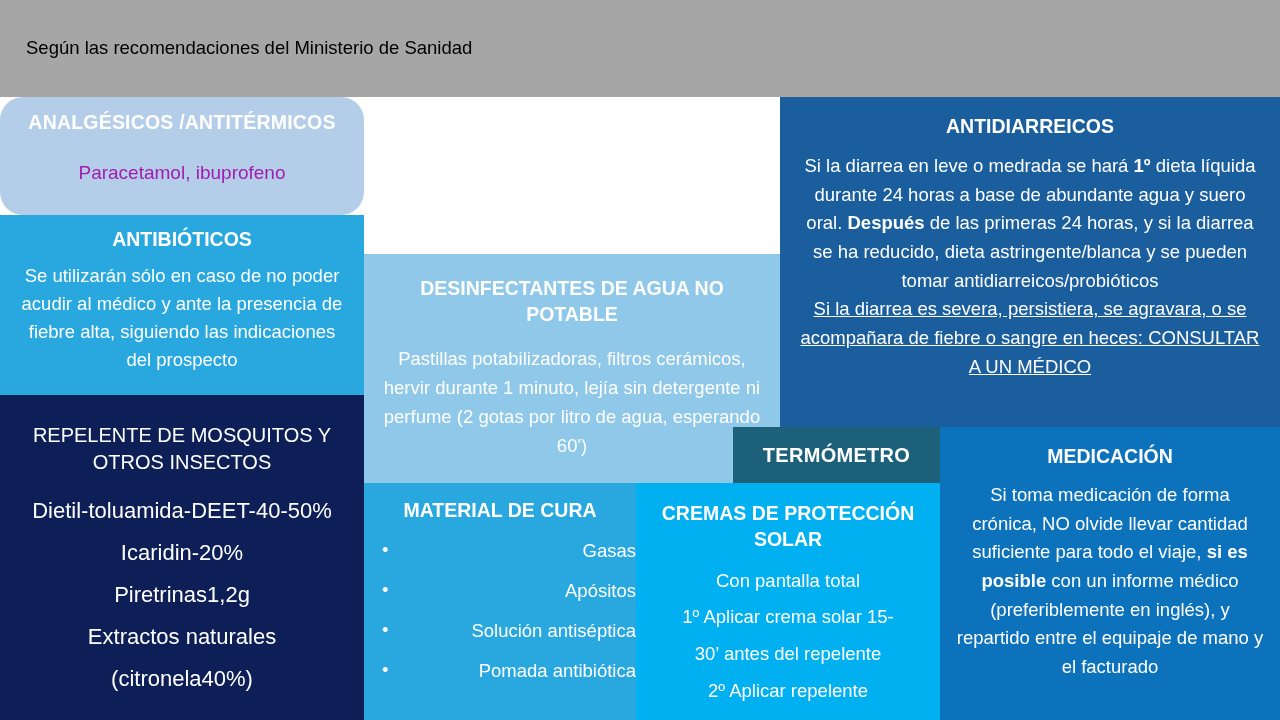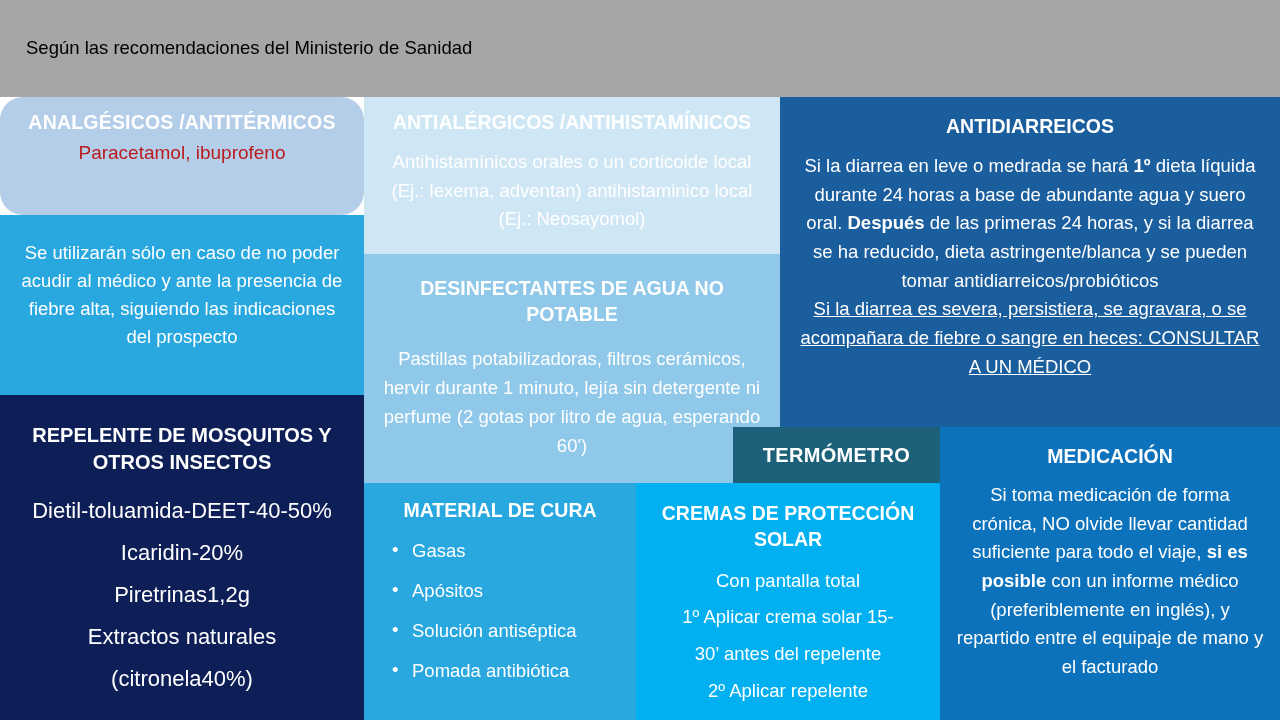--- a/index.html
+++ b/index.html
@@ -52,40 +52,40 @@
   #analgesicos {
     left: 0; top: 97px; width: 364px; height: 118px;
     background: #b4cde8;
     padding: 14px 12px 0 12px;
     border-radius: 23px;
   }
   #analgesicos .h {
     font-size: 19.5px; font-weight: bold; letter-spacing: .2px;
   }
   #analgesicos .t {
-    font-size: 19px; margin-top: 8px; color: #b91c1c;
+    font-size: 19px; margin-top: 28px; color: #a21caf;
   }
   #antibioticos {
     left: 0; top: 215px; width: 364px; height: 180px;
     background: #29a8e0;
     padding: 13px 16px 0 16px;
   }
   #antibioticos .h {
     font-size: 19.5px; font-weight: bold;
   }
   #antibioticos .t {
     font-size: 18.5px; line-height: 1.52; margin-top: 11px;
   }
   #repelente {
     left: 0; top: 395px; width: 364px; height: 325px;
     background: #0d1f56;
     padding: 27px 14px 0 14px;
   }
   #repelente .h {
-    font-size: 20px; font-weight: bold; line-height: 1.35;
+    font-size: 20px; font-weight: normal; line-height: 1.35;
   }
   #repelente .list {
     margin-top: 22px;
   }
   #repelente .list div {
     font-size: 22px;
     margin-bottom: 16px;
   }
   
   #antialergicos {
@@ -114,22 +114,23 @@
     left: 364px; top: 483px; width: 272px; height: 237px;
     background: #29a8e0;
     padding: 16px 0 0 0;
     text-align: left;
   }
   #material .h {
     font-size: 19.5px; font-weight: bold; text-align: center;
   }
   #material ul {
     margin: 18px 0 0 0;
-    padding-left: 48px;
+    padding-left: 38px;
     list-style: none;
+    text-align: right;
   }
   #material li {
     font-size: 18.5px;
     margin-bottom: 18px;
     position: relative;
   }
   #material li:before {
     content: "\2022";
     position: absolute;
     left: -20px;
@@ -191,38 +192,35 @@
   <div class="block" id="header">
     <div class="subtitle">Según las recomendaciones del Ministerio de Sanidad</div>
   </div>
 
   <div class="block" id="analgesicos">
     <div class="h">ANALGÉSICOS /ANTITÉRMICOS</div>
     <div class="t">Paracetamol, ibuprofeno</div>
   </div>
 
   <div class="block" id="antibioticos">
+    <div class="h">ANTIBIÓTICOS</div>
     <div class="t">Se utilizarán sólo en caso de no poder acudir al médico y ante la presencia de fiebre alta, siguiendo las indicaciones del prospecto</div>
   </div>
 
   <div class="block" id="repelente">
     <div class="h">REPELENTE DE MOSQUITOS Y OTROS INSECTOS</div>
     <div class="list">
       <div>Dietil-toluamida-DEET-40-50%</div>
       <div>Icaridin-20%</div>
       <div>Piretrinas1,2g</div>
       <div>Extractos naturales</div>
       <div>(citronela40%)</div>
     </div>
   </div>
 
-  <div class="block" id="antialergicos">
-    <div class="h">ANTIALÉRGICOS /ANTIHISTAMÍNICOS</div>
-    <div class="t">Antihistamínicos orales o un corticoide local (Ej.: lexema, adventan) antihistaminico local (Ej.: Neosayomol)</div>
-  </div>
 
   <div class="block" id="desinfectantes">
     <div class="h">DESINFECTANTES DE AGUA NO POTABLE</div>
     <div class="t">Pastillas potabilizadoras, filtros cerámicos, hervir durante 1 minuto, lejía sin detergente ni perfume (2 gotas por litro de agua, esperando 60')</div>
   </div>
 
   <div class="block" id="material">
     <div class="h">MATERIAL DE CURA</div>
     <ul>
       <li>Gasas</li>

